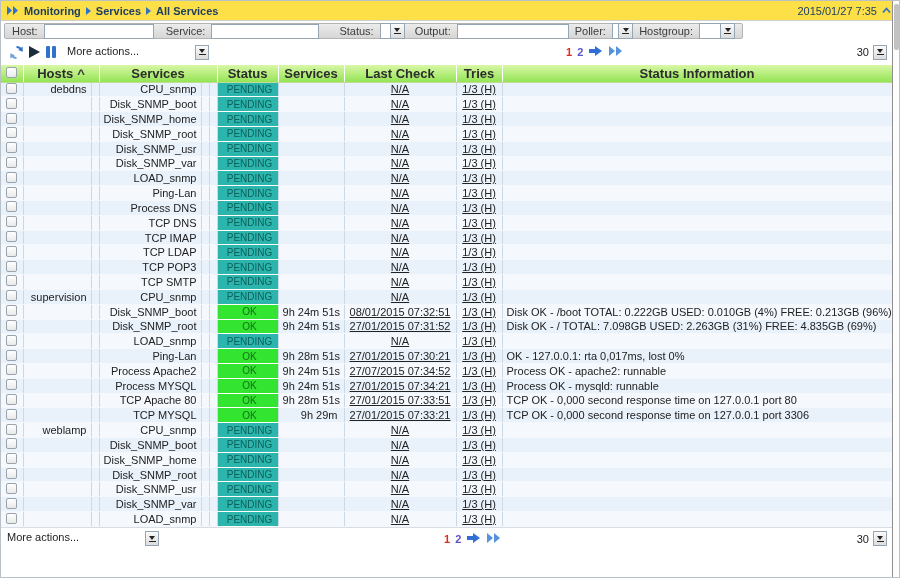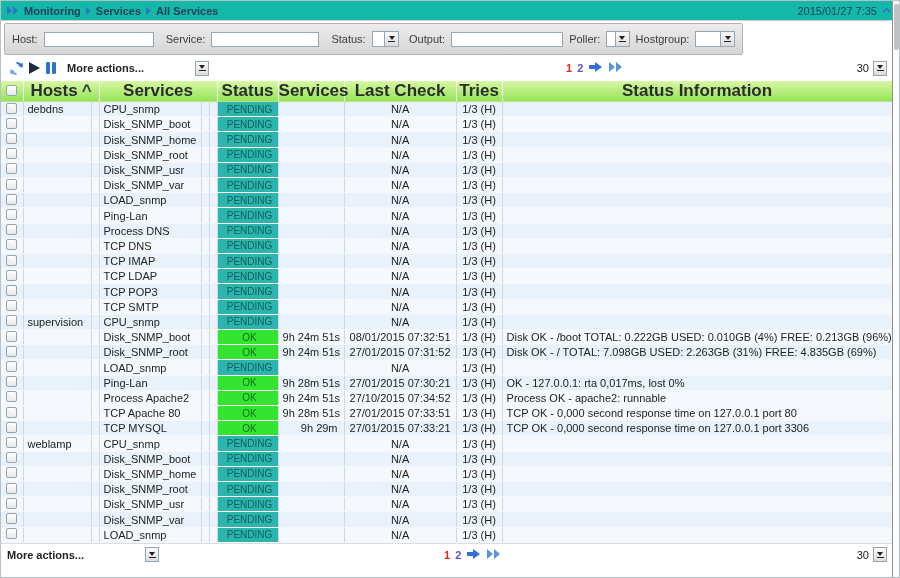--- a/index.html
+++ b/index.html
@@ -2,66 +2,66 @@
 <html><head>
 <meta charset="utf-8">
 <style>
   * { margin:0; padding:0; box-sizing:border-box; }
   html,body { background:#fff; }
   body { font-family:"Liberation Sans", sans-serif; font-size:11px; color:#222; }
   #page { position:relative; width:900px; height:578px; background:#fff; border:1px solid #b9c0c6; overflow:hidden; }
 
   
   .topbar { height:20px; display:flex; align-items:center; justify-content:space-between;
-            padding:0 8px 0 6px; border-bottom:1px solid #cfcfcf; background:#14b8a6; }
+            padding:0 8px 0 6px; border-bottom:1px solid #cfcfcf; background:#fde047; }
   .crumbs { display:flex; align-items:center; gap:5px; color:#1e3f63; font-weight:bold; }
   .crumb  { color:#1e3f63; }
   .sep-tri { width:0; height:0; border-top:4px solid transparent; border-bottom:4px solid transparent;
              border-left:5px solid #2e73c9; display:inline-block; }
   .lead-ic svg, .caret-ic svg { display:block; }
   .dt { color:#1e3f63; font-weight:normal; display:flex; align-items:center; gap:5px; }
 
   
-  .filterbar { margin:2px 0 0 3px; width:739px; height:32px; background:linear-gradient(#ececec,#d6d6d6);
+  .filterbar { margin:2px 0 0 3px; width:739px; height:16px; background:linear-gradient(#ececec,#d6d6d6);
                border:1px solid #b3b3b3; border-radius:2px; display:flex; align-items:center; padding:0 7px; gap:6px; }
   .filterbar label { color:#3c3c3c; white-space:nowrap; }
   .filterbar input { height:15px; border:1px solid #96a5b4; background:#fff; font:11px "Liberation Sans",sans-serif; padding:0 2px; }
   .sel { display:flex; align-items:stretch; background:#fff; border:1px solid #96a5b4; height:16px; }
   .sel .selval { flex:1; padding:1px 2px; overflow:hidden; white-space:nowrap; }
   .arrowbox { width:14px; display:flex; flex-direction:column; align-items:center; justify-content:center;
               background:linear-gradient(#fbfbfb,#dcdcdc); border-left:1px solid #96a5b4; }
   .arrowbox.solo { border:1px solid #96a5b4; height:15px; }
   .tri-d { width:0; height:0; border-left:3px solid transparent; border-right:3px solid transparent; border-top:4px solid #222; }
   .tribar { width:7px; height:1px; background:#222; margin-top:1px; }
 
   
   .actionbar { position:relative; height:26px; display:flex; align-items:center; padding:0 8px; background:#fff; }
   .icon-btn { margin-right:4px; display:flex; align-items:center; cursor:pointer; }
-  .fake-select { display:flex; align-items:center; justify-content:space-between; width:142px; margin-left:6px;font-weight:bold; }
+  .fake-select { display:flex; align-items:flex-start; justify-content:space-between; width:142px; margin-left:6px; }
   .pagination { position:absolute; display:flex; align-items:center; gap:5px; }
   .pg-num { font-weight:bold; }
   .pg-current { color:#e02a1e; }
   .pg-link { color:#5a53c8; cursor:pointer; }
   .pagesize { position:absolute; right:12px; display:flex; align-items:center; gap:4px; }
 
   
   table { border-collapse:collapse; table-layout:fixed; width:891px; }
   thead th { height:17px; background:linear-gradient(#d9f7a6,#94e455); font-weight:bold; color:#2c2c2c;
-             border-right:1px solid #fff; border-bottom:1px solid #bedd92; text-align:center; font-size:17px; }
+             border-right:1px solid #fff; border-bottom:1px solid #bedd92; text-align:center; font-size:13px; }
   thead th.c-check { text-align:center; }
   #rows-table { height:462px; }
   td { border-right:1px solid #ccd8e4; border-bottom:1px solid #f4f8fc; overflow:hidden; white-space:nowrap;
        padding:0 4px; font-size:11px; color:#222; }
   tr.odd td  { background:#e9f1fb; }
   tr.even td { background:#f5f9fe; }
   td.c-check { text-align:center; padding:0; }
-  td.c-host, td.c-svc { text-align:left; }
+  td.c-host, td.c-svc { text-align:right; }
   td.c-hicon, td.c-ic { padding:0; }
   td.c-dur { text-align:right; padding-right:6px;margin-top:12px; }
-  td.c-lc, td.c-tries { text-align:center; }
+  td.c-lc, td.c-tries { text-align:center;text-decoration:underline; }
   td.c-info { text-align:left; }
   td.st { text-align:center; font-size:10px; font-weight:normal; border-bottom:1px solid #fff;padding-left:8px; }
   td.st-pending { background:#2cb5ac !important; color:#0d615d; }
   td.st-ok { background:#33e431 !important; color:#14701a; }
   .cb { width:11px; height:11px; border:1px solid #98a3ac; border-radius:2px;
         background:linear-gradient(#ffffff,#e9e9e9); display:inline-block; }
   .sort-caret { font-weight:bold; color:#3a3a3a; margin-left:4px; }
 
   
   .bottombar { position:relative; height:22px; display:flex; align-items:center; padding:0 6px;
@@ -97,21 +97,21 @@
           </svg>
       </span>
     </div>
   </div>
 
   <div class="filterbar">
     <label>Host:</label>
     <input style="width: 110px;" value="">
     <label style="margin-left:6px">Service:</label>
     <input style="width: 108px;" value="">
-    <label style="margin-left:6px">Status:</label>
+    <label style="margin-left:14px">Status:</label>
     <span class="sel" style="width:64px">
       <span class="selval"></span>
       <span class="arrowbox">
           <span class="tri-d"></span>
           <span class="tribar"></span>
         </span>
     </span>
     <label style="margin-left:4px">Output:</label>
     <input style="width: 112px;" value="">
     <label style="">Poller:</label>
@@ -459,23 +459,36 @@
         </tr>
         <tr class="even">
           <td class="c-check"><span class="cb"></span></td>
           <td class="c-host"></td>
           <td class="c-hicon"></td>
           <td class="c-svc">Process Apache2</td>
           <td class="c-ic"></td>
           <td class="c-ic"></td>
           <td class="st st-ok">OK</td>
           <td class="c-dur">9h 24m 51s</td>
-          <td class="c-lc">27/10/2015 07:34:52</td>
+          <td class="c-lc">27/07/2015 07:34:52</td>
           <td class="c-tries">1/3 (H)</td>
           <td class="c-info">Process OK - apache2: runnable</td>
+        </tr>
+        <tr class="odd">
+          <td class="c-check"><span class="cb"></span></td>
+          <td class="c-host"></td>
+          <td class="c-hicon"></td>
+          <td class="c-svc">Process MYSQL</td>
+          <td class="c-ic"></td>
+          <td class="c-ic"></td>
+          <td class="st st-ok">OK</td>
+          <td class="c-dur">9h 24m 51s</td>
+          <td class="c-lc">27/01/2015 07:34:21</td>
+          <td class="c-tries">1/3 (H)</td>
+          <td class="c-info">Process OK - mysqld: runnable</td>
         </tr>
         <tr class="even">
           <td class="c-check"><span class="cb"></span></td>
           <td class="c-host"></td>
           <td class="c-hicon"></td>
           <td class="c-svc">TCP Apache 80</td>
           <td class="c-ic"></td>
           <td class="c-ic"></td>
           <td class="st st-ok">OK</td>
           <td class="c-dur">9h 28m 51s</td>

